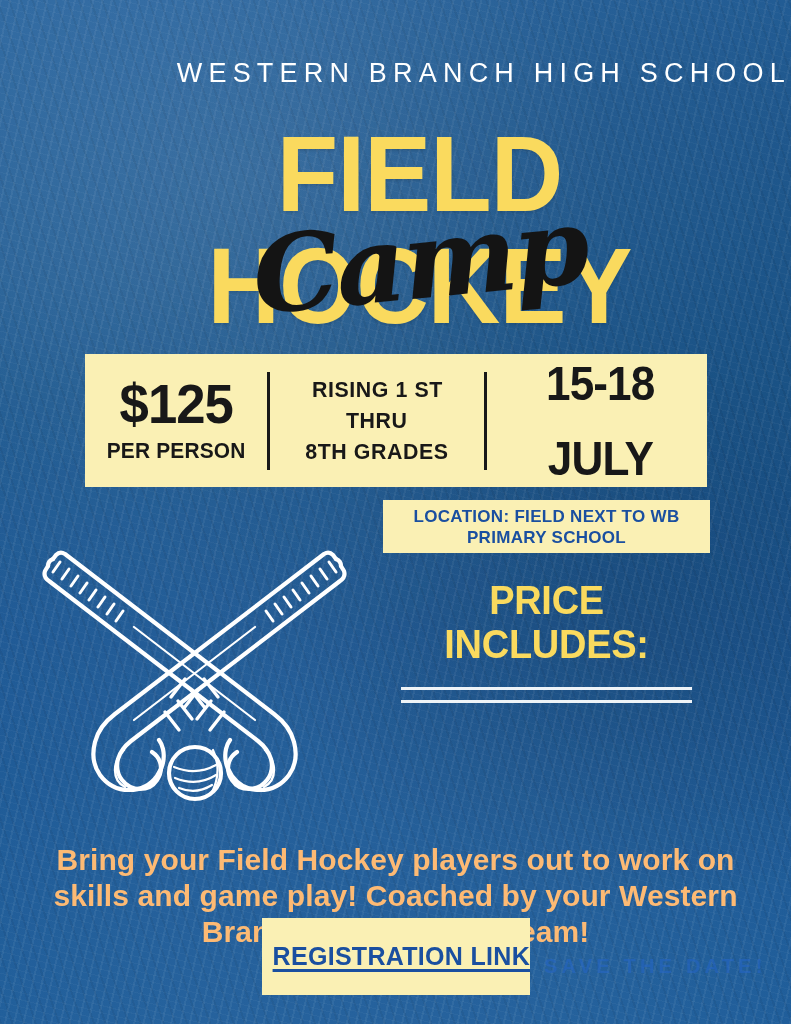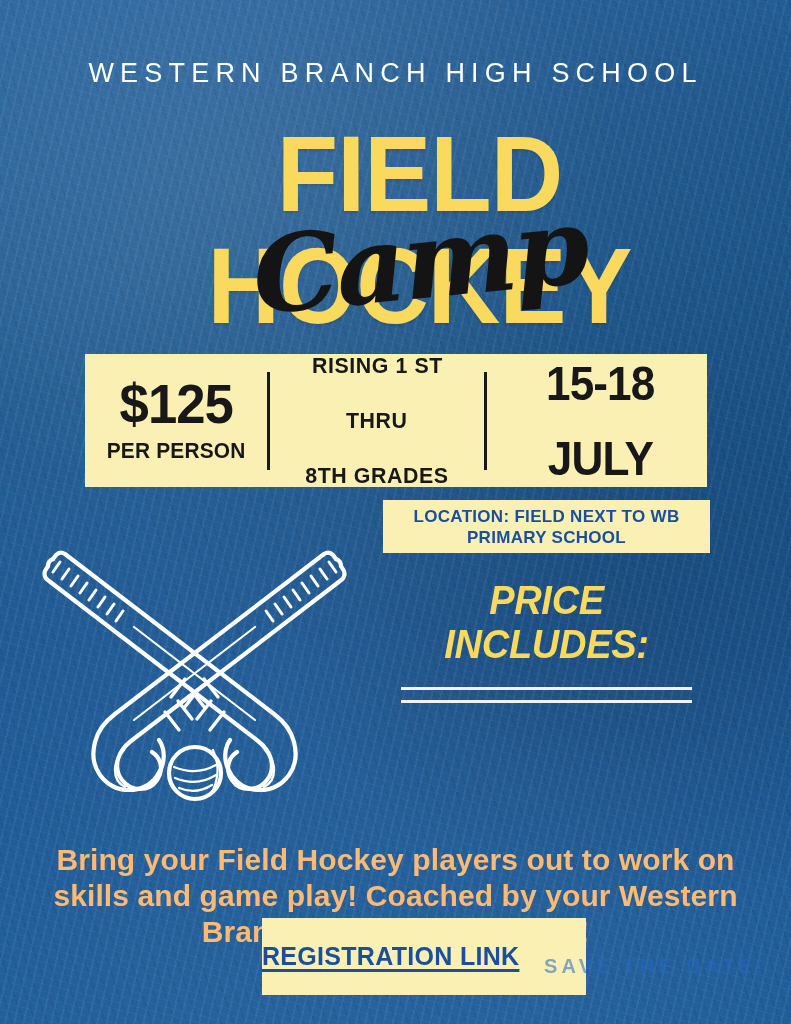--- a/index.html
+++ b/index.html
@@ -35,21 +35,21 @@
       radial-gradient(circle at 12% 8%,  rgba(255,255,255,.05) 0 18%, rgba(0,0,0,0) 60%),
       radial-gradient(circle at 88% 30%, rgba(0,0,0,.07) 0 22%, rgba(0,0,0,0) 60%),
       radial-gradient(circle at 45% 88%, rgba(255,255,255,.04) 0 20%, rgba(0,0,0,0) 60%);
     pointer-events:none;
   }
   .layer { position:relative; z-index:2; }
 
   
   #school-name {
     position:absolute; top:58px; left:0; width:791px;
-    text-align:center;
+    text-align:right;
     color:#ffffff;
     font-size:27px;
     font-weight:400;
     letter-spacing:6.2px;
   }
 
   
   #title-block {
     position:absolute; top:118px; left:0; width:791px; height:215px;margin-left:24px;
   }
@@ -81,21 +81,21 @@
   
   #info-bar {
     position:absolute; left:85px; top:354px;
     width:622px; height:133px;
     background:#faf0b4;
     display:flex; align-items:stretch;
   }
   .info-cell { position:relative; flex:0 0 auto; display:flex; flex-direction:column;
                align-items:center; justify-content:center; color:#181818; }
   #cell-price { width:182px; }
-  #cell-grades { width:214px;gap:24px; }
+  #cell-grades { width:214px; }
   #cell-dates { width:226px;gap:28px; }
   .vdiv { width:3px; background:#181818; align-self:center; height:98px; flex:0 0 auto; }
 
   .price-amount {
     font-family:"Liberation Sans Narrow","Liberation Sans",sans-serif;
     font-size:56px; line-height:54px; font-weight:bold; letter-spacing:-1px;
     transform:scaleX(.94);
   }
   .price-sub {
     font-family:"Liberation Sans Narrow","Liberation Sans",sans-serif;
@@ -122,21 +122,21 @@
     padding:0 10px;
   }
   #location-text {
     color:#1a4fa0;
     font-size:17px; line-height:21px;
     font-weight:bold; letter-spacing:.3px;
     text-align:center;
   }
 
   
-  #includes-block { position:absolute; left:383px; top:578px; width:327px;font-style:italic; }
+  #includes-block { position:absolute; left:383px; top:578px; width:327px; }
   #includes-heading {
     text-align:center; color:#fada5e;
     font-family:"Liberation Sans Narrow","Liberation Sans",sans-serif;
     font-size:40px; line-height:44px; font-weight:bold; letter-spacing:-.3px;
     transform:scaleX(.95);
   }
   .hdiv { height:3px; background:#eef3f7; width:291px; margin:0 auto; }
   #divider-top { margin-top:21px; }
   #includes-list { padding:11px 0 6px; }
   .include-item {
@@ -153,23 +153,23 @@
   
   #description {
     position:absolute; left:26px; top:842px; width:739px;
     text-align:center; color:#fdba74;
     font-size:30px; line-height:36px; font-weight:bold; letter-spacing:.1px;
   }
 
   
   #registration-button {
     position:absolute; left:262px; top:918px;
-    width:324px; height:77px;
+    width:268px; height:77px;
     background:#faf0b4;
-    display:flex; align-items:center; justify-content:flex-start;
+    display:flex; align-items:center; justify-content:flex-end;
     cursor:pointer;
   }
   #registration-label {
     color:#1a4fa0; font-size:25px; font-weight:bold;
     letter-spacing:.3px; text-decoration:underline;
     text-underline-offset:4px; text-decoration-thickness:3px;
   }
 
   #save-the-date {
     position:absolute; left:544px; top:955px;

